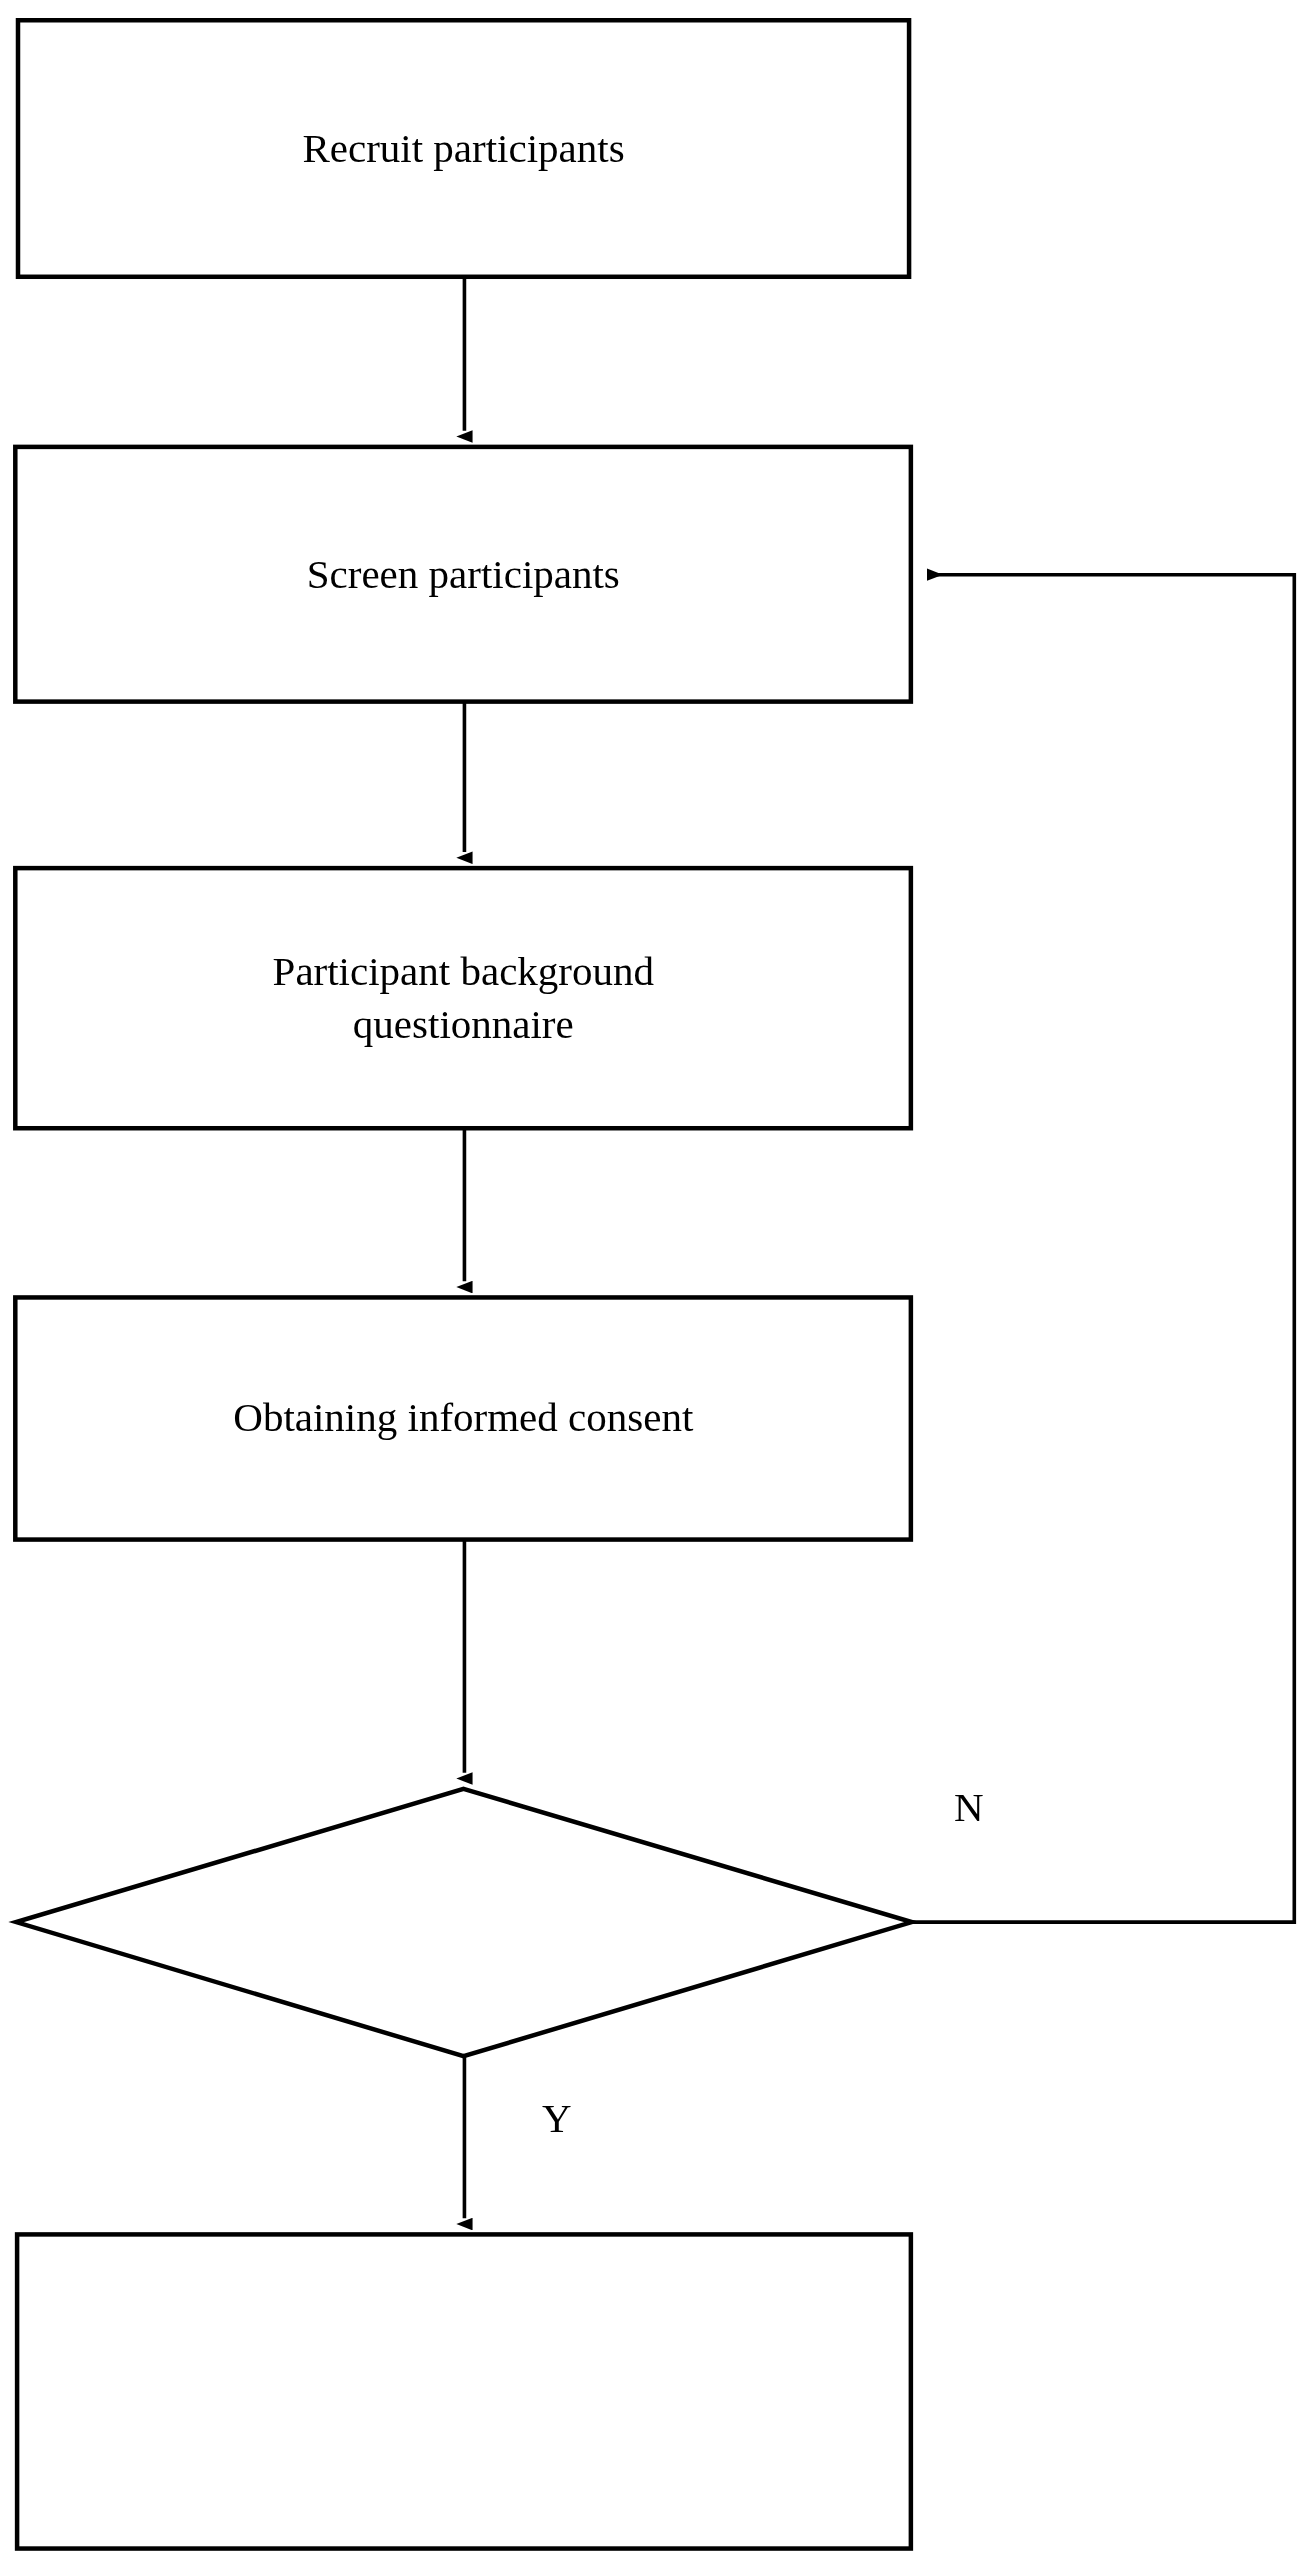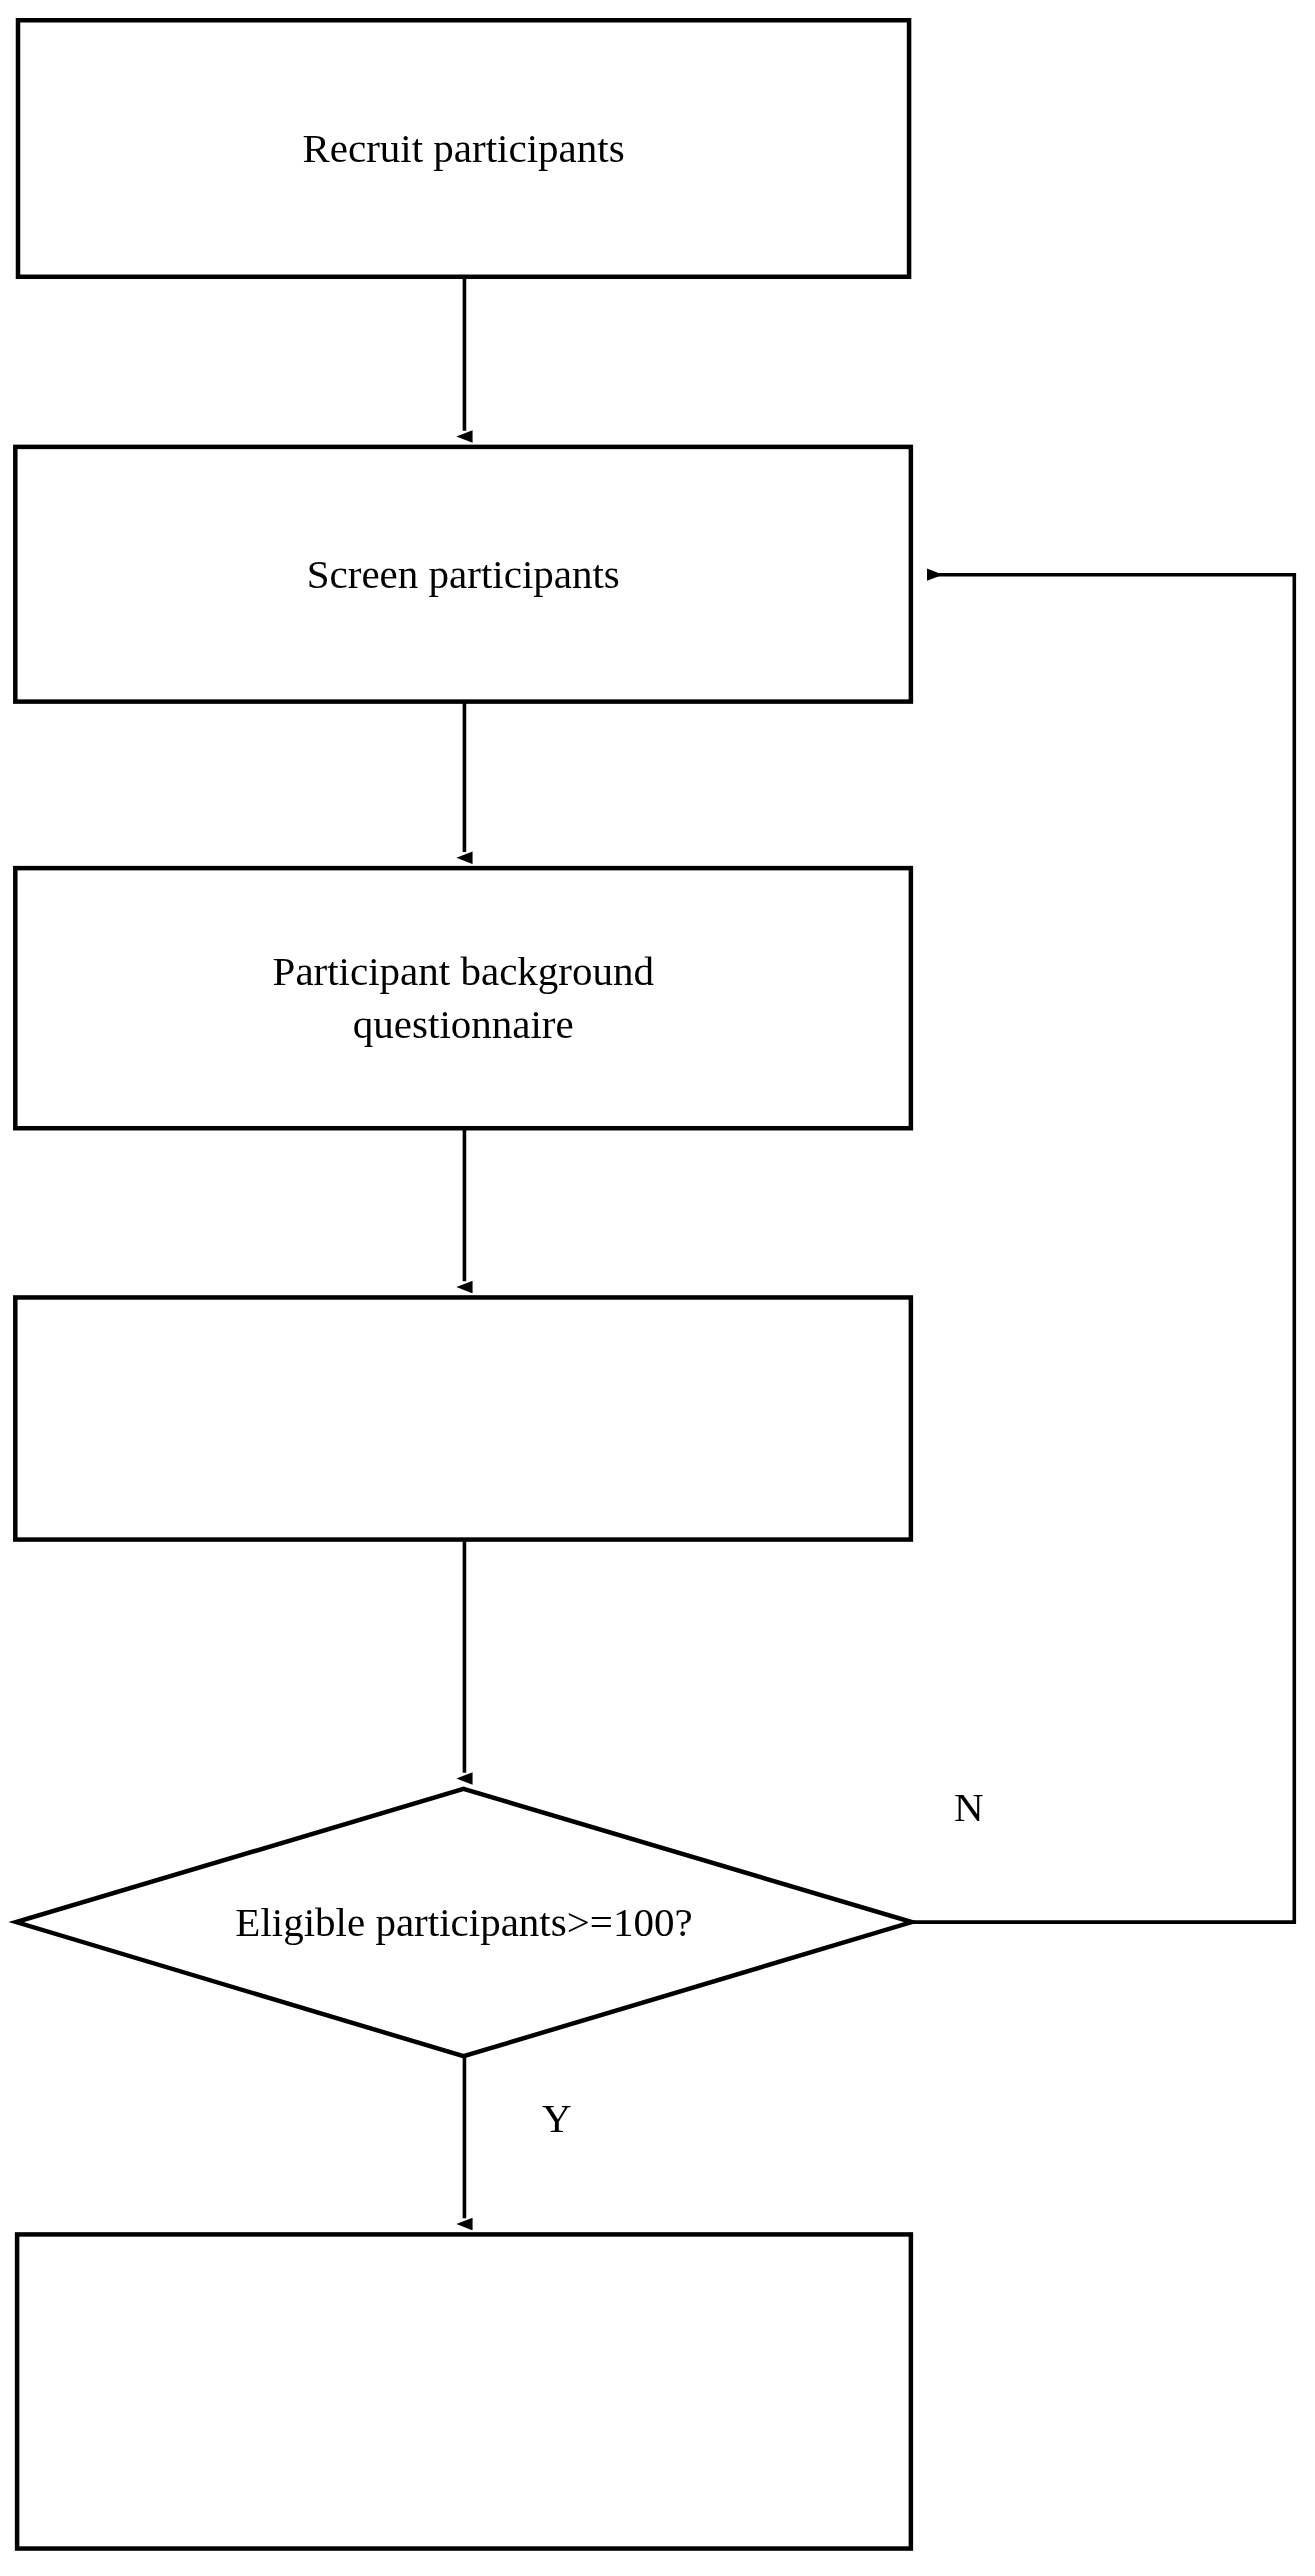--- a/index.html
+++ b/index.html
@@ -87,22 +87,22 @@
 
   </svg>
 
   <div class="node-label" style="left:15.3px; top:447px; width:896px; height:255px;">Screen participants</div>
 
   <div class="node-label" style="left:18px; top:20px; width:891px; height:257px;">Recruit participants</div>
 
   <div class="node-label" style="left:15.3px; top:868px; width:896px; height:260px;">Participant background
 questionnaire</div>
 
+  <div class="node-label" style="left:15.3px; top:1297px; width:896px; height:242px;">Obtaining informed consent</div>
 
-  <div class="node-label" style="left:16px; top:1789px; width:896px; height:267px;">Eligible participants&gt;=100?</div>
 
 
   <div class="edge-label" style="left:954px; top:1787px;">N</div>
 
   <div class="edge-label" style="left:542px; top:2098px;">Y</div>
 
 </div>
 
 
 </body></html>

